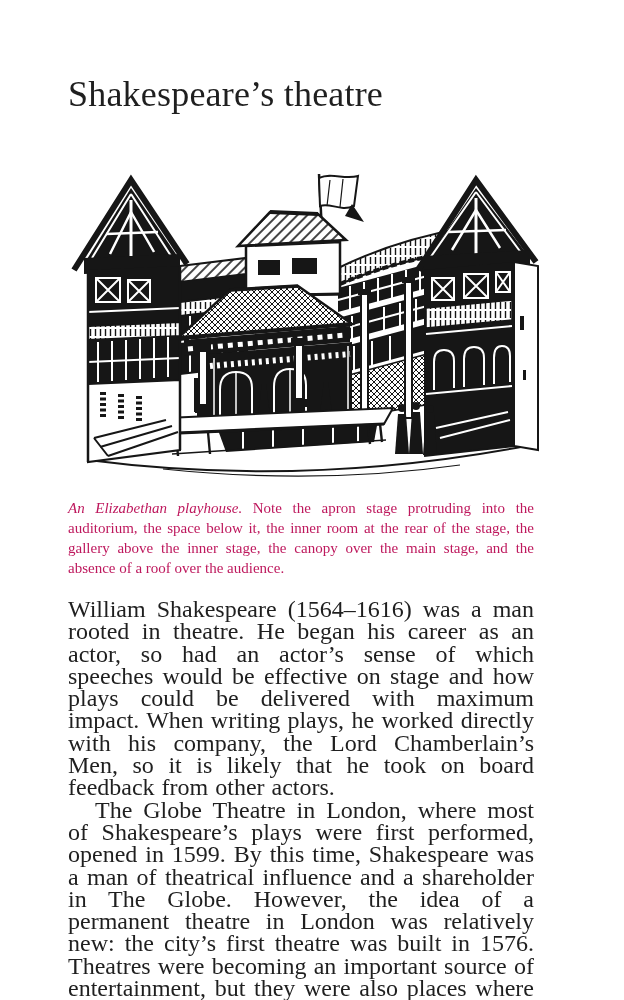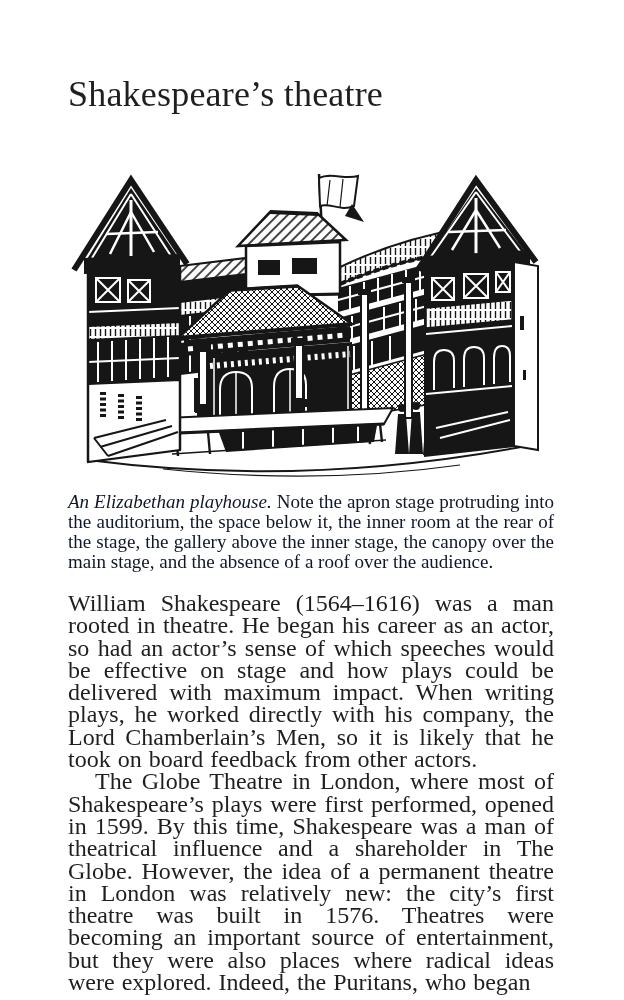--- a/index.html
+++ b/index.html
@@ -6,39 +6,39 @@
   body {
     width: 624px; height: 1000px;
     background: #ffffff;
     color: #1f1f1f;
     font-family: "Liberation Serif", "DejaVu Serif", serif;
     overflow: hidden;
   }
   .page {
     box-sizing: border-box;
     width: 624px; height: 1000px;
-    padding: 76px 70px 0 68px;
+    padding: 76px 90px 0 68px;
   }
   .title {
     font-size: 36px;
     font-weight: 400;
     letter-spacing: 0.2px;
     margin: 0;
     line-height: 1;
   }
   figure.playhouse {
     margin: 54px 0 0 0;
   }
   figure.playhouse svg { display: block; }
   figcaption {
-    margin-top: 2px;
-    font-size: 19px;
+    margin-top: 8px;
+    font-size: 15px;
     line-height: 20px;
     text-align: justify;
-    color: #0f172a;
+    color: #be185d;
   }
   .cap-lead { font-style: italic; }
   .copy {
     margin: 20px 0 0 0;
     font-size: 24px;
     line-height: 22.3px;
     text-align: justify;
     word-spacing: 1px;
   }
   .copy.indent {

